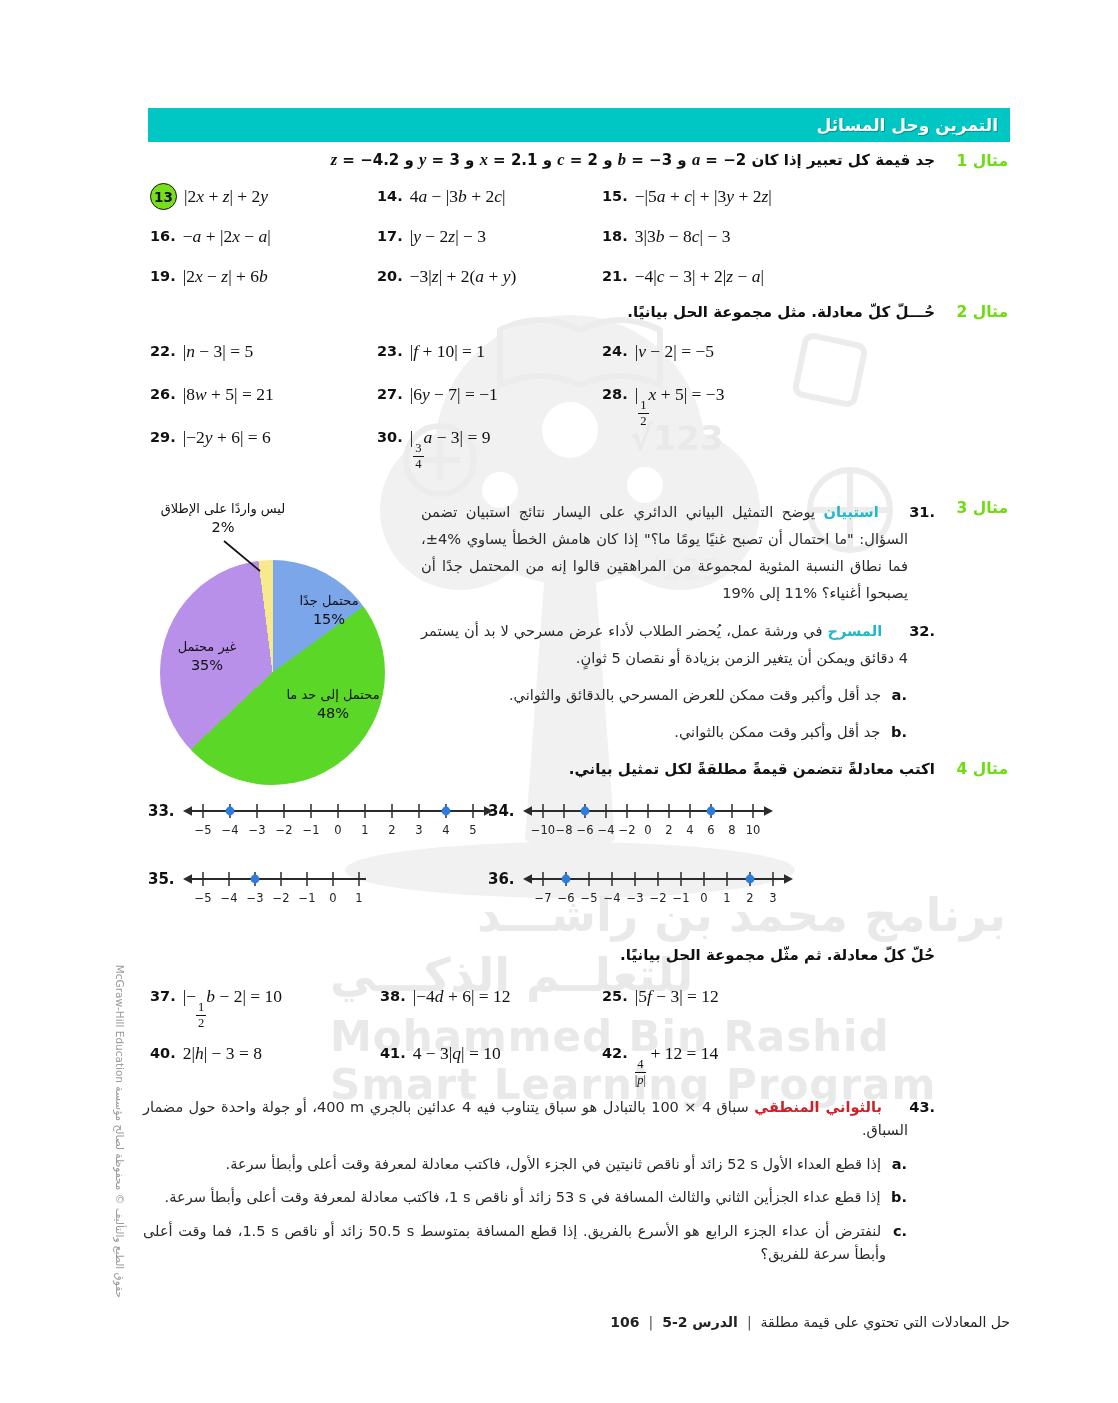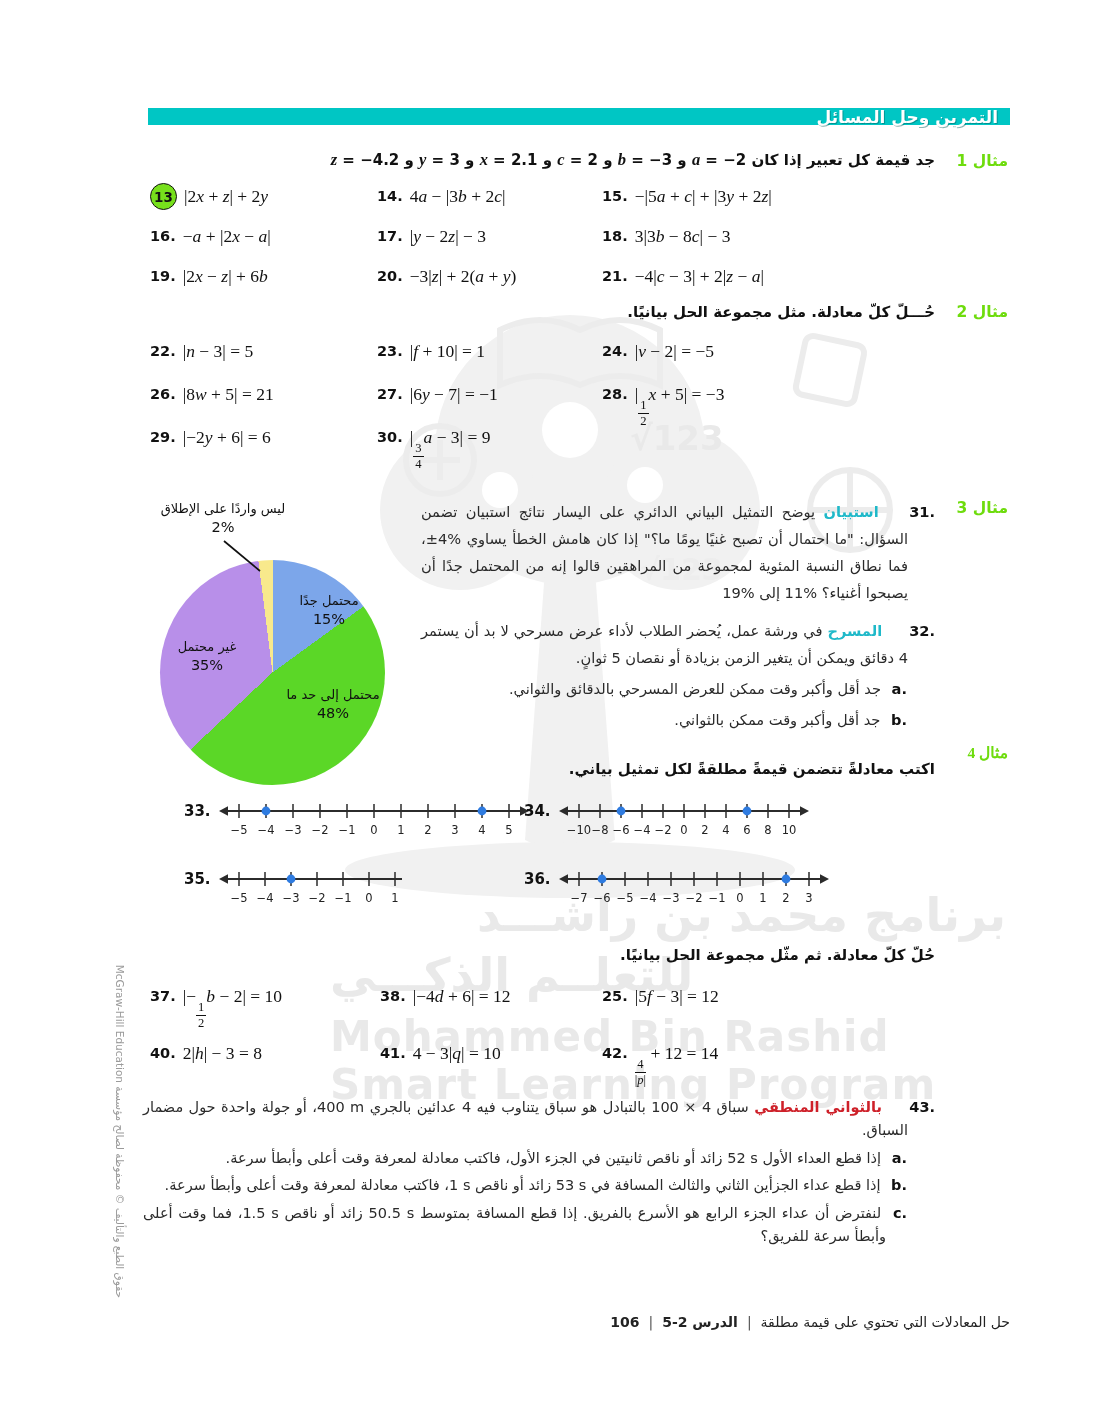--- a/index.html
+++ b/index.html
@@ -9,21 +9,21 @@
   .wm{position:absolute;color:#e9e9e9;font-weight:bold;white-space:nowrap;pointer-events:none;}
   .wm-ar1{font-size:46px;right:112px;top:888px;}
   .wm-ar2{font-size:46px;left:330px;top:948px;}
   .wm-en1{font-size:42px;left:330px;top:1012px;letter-spacing:1px;}
   .wm-en2{font-size:42px;left:330px;top:1060px;letter-spacing:1px;}
   .doodle{position:absolute;pointer-events:none;}
   
   .vert{position:absolute;left:126px;top:928px;width:370px;transform-origin:0 0;transform:rotate(90deg);
         font-size:10.5px;color:#9a9a9a;white-space:nowrap;direction:rtl;}
   
-  .hbar{position:absolute;left:148px;top:108px;width:862px;height:17px;background:#00C6C4;
+  .hbar{position:absolute;left:148px;top:108px;width:862px;height:34px;background:#00C6C4;
         display:flex;align-items:center;direction:rtl;padding:0 12px;box-sizing:border-box;}
   .hbar span{color:#fff;font-weight:bold;font-size:17px;text-shadow:1px 1px 0 rgba(0,90,90,.45);}
   
   .exlabel{position:absolute;right:110px;color:#6EDC0D;font-weight:bold;font-size:15.5px;direction:rtl;white-space:nowrap;}
   .instr{position:absolute;right:183px;font-weight:bold;font-size:15px;direction:rtl;text-align:right;white-space:nowrap;color:#111;}
   
   .pgrid{position:absolute;left:150px;direction:ltr;display:grid;grid-template-columns:227px 225px auto;}
   #grid-eval{top:186px;grid-auto-rows:40px;}
   #grid-solve1{top:341px;grid-auto-rows:43px;}
   #grid-solve2{top:978px;grid-auto-rows:57px;grid-template-columns:230px 222px auto;margin-top:8px;}
@@ -38,35 +38,35 @@
   .circ{display:inline-flex;align-items:center;justify-content:center;width:25px;height:25px;border-radius:50%;
         background:#77E01C;border:1.7px solid #111;font-weight:bold;font-size:13.5px;margin-top:-3px;color:#111;}
   
   .survey-right{position:absolute;right:183px;top:499px;width:514px;direction:rtl;
                 font-size:14.6px;line-height:1.84;text-align:justify;color:#2a2a2a;}
   .para{margin:0;padding-right:27px;}
   .hnum{display:inline-block;direction:ltr;font-weight:bold;margin-right:-27px;margin-left:22px;color:#111;}
   .kw{font-weight:bold;color:#1FB9C9;}
   .kwred{font-weight:bold;color:#CE2029;}
   .p32{margin-top:12px;}
-  .subp{margin:4px 28px 0 0;padding-right:21px;}
+  .subp{margin:10px 28px 0 0;padding-right:21px;}
   .smark{display:inline-block;direction:ltr;font-weight:bold;margin-right:-21px;margin-left:6px;color:#111;}
   
   .pie-wrap{position:absolute;left:148px;top:497px;width:300px;height:300px;}
   .pie{position:absolute;left:12px;top:63px;width:225px;height:225px;border-radius:50%;}
   .plabel{position:absolute;direction:rtl;text-align:center;font-size:13px;line-height:1.3;color:#111;}
   .plabel .pv{direction:ltr;display:block;font-size:14.5px;}
   #lab-notat{left:0;top:4px;width:150px;}
   #lab-very{left:138px;top:96px;width:86px;}
   #lab-some{left:118px;top:190px;width:134px;}
   #lab-not{left:6px;top:142px;width:106px;}
   .pie-pointer{position:absolute;left:0;top:0;}
   
   .nl-item{position:absolute;display:flex;direction:ltr;gap:8px;align-items:flex-start;}
-  .nl-item .pnum{font-size:15px;padding-top:4px;margin-left:36px;}
+  .nl-item .pnum{font-size:15px;padding-top:4px;}
   
   .reason{position:absolute;right:183px;top:1096px;width:792px;direction:rtl;
           font-size:14.5px;line-height:1.62;text-align:justify;color:#2a2a2a;}
   
   .footer{position:absolute;top:1314px;right:108px;direction:ltr;display:flex;gap:9px;align-items:baseline;font-size:14px;color:#222;}
   .footer .fb{font-weight:bold;}
   .footer .sep{color:#555;}
   .footer .rtl{direction:rtl;}
 </style>
 </head>
@@ -105,21 +105,21 @@
 
 <div class="vert">حقوق الطبع والتأليف © محفوظة لصالح مؤسسة McGraw-Hill Education</div>
 
 <div class="hbar">
   <span>التمرين وحل المسائل</span>
 </div>
 
 <div class="exlabel" style="top:152px;">مثال 1</div>
 <div class="exlabel" style="top:303px;">مثال 2</div>
 <div class="exlabel" style="top:499px;">مثال 3</div>
-<div class="exlabel" style="top:744px;font-family:Liberation Serif, serif;">مثال 4</div>
+<div class="exlabel" style="top:760px;">مثال 4</div>
 
 <div class="instr mathmix" id="inst1" style="top:150px;">جد قيمة كل تعبير إذا كان ⁦<i>a</i> = −2⁩ و ⁦<i>b</i> = −3⁩ و ⁦<i>c</i> = 2⁩ و ⁦<i>x</i> = 2.1⁩ و ⁦<i>y</i> = 3⁩ و ⁦<i>z</i> = −4.2⁩</div>
 <div class="pgrid" id="grid-eval">
     <div class="prob">
       <span class="circ">13</span>
       <span class="math">|2<i>x</i> + <i>z</i>| + 2<i>y</i></span>
     </div>
     <div class="prob">
       <span class="pnum">14.</span>
       <span class="math">4<i>a</i> − |3<i>b</i> + 2<i>c</i>|</span>

